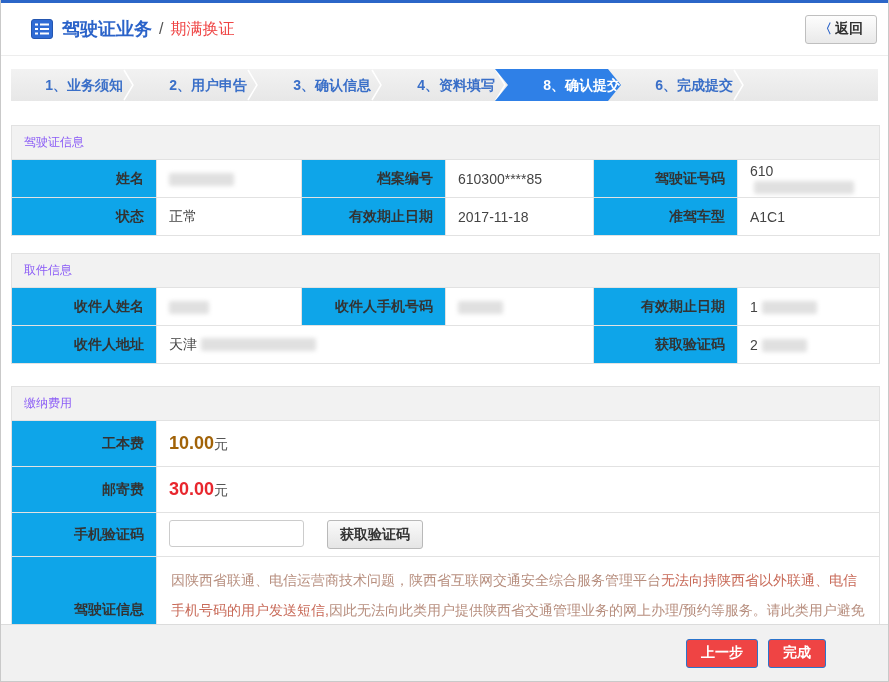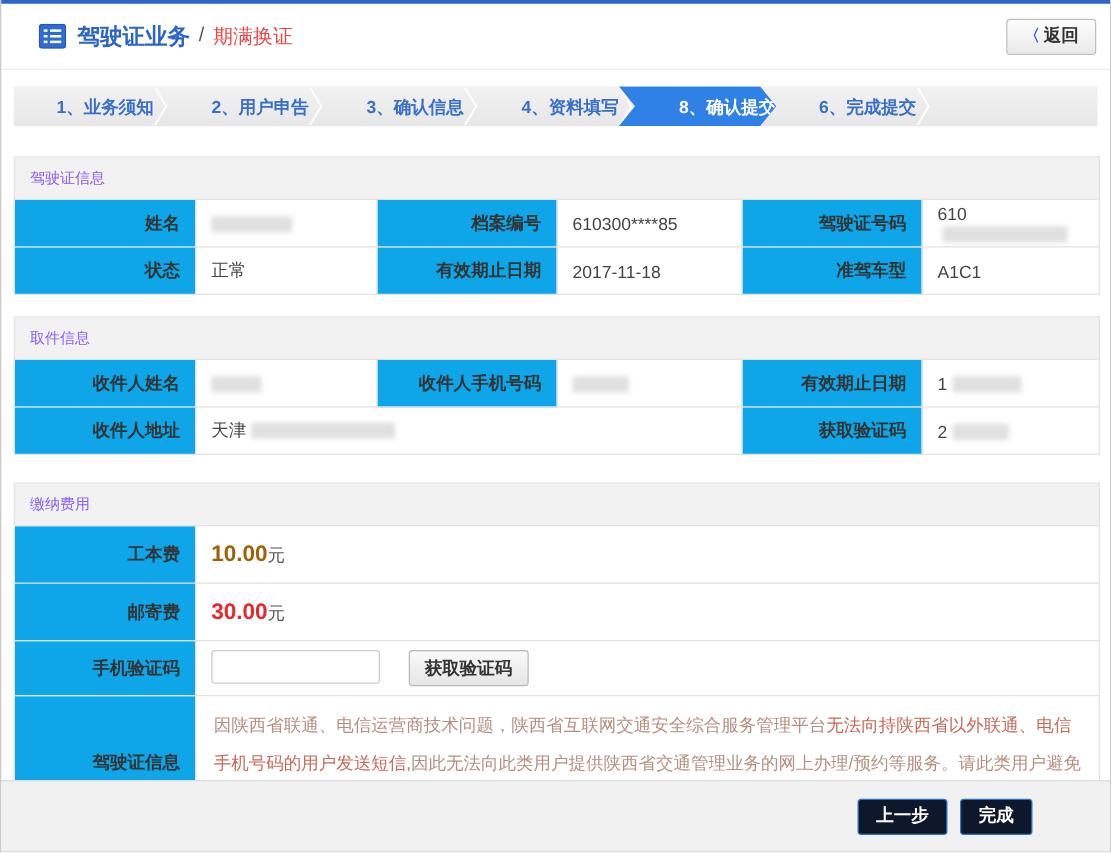--- a/index.html
+++ b/index.html
@@ -66,21 +66,21 @@
               border-radius:3px; font-family:inherit; font-size:14px; font-weight:bold;
               color:#333; cursor:pointer; }
 
   td.notice-cell { padding:8px 14px; line-height:30px; font-size:14px; }
 
   
   .footer { position:absolute; left:0; right:0; bottom:0; height:57px;
             background:#f1f1f1; border-top:1px solid #dcdcdc;
             display:flex; align-items:center; justify-content:flex-end;
             gap:10px; padding-right:62px; }
-  .btn-primary { height:29px; padding:0 14px; background:#0f172a;
+  .btn-primary { height:29px; padding:0 14px; background:#ef4444;
                  border:1px solid #2a74cc; border-radius:3px; color:#fff;
                  font-family:inherit; font-size:14px; font-weight:bold; cursor:pointer; }
 </style>
 </head>
 <body>
 
 <div class="page">
   <div class="top-accent"></div>
 
   <div class="header">

